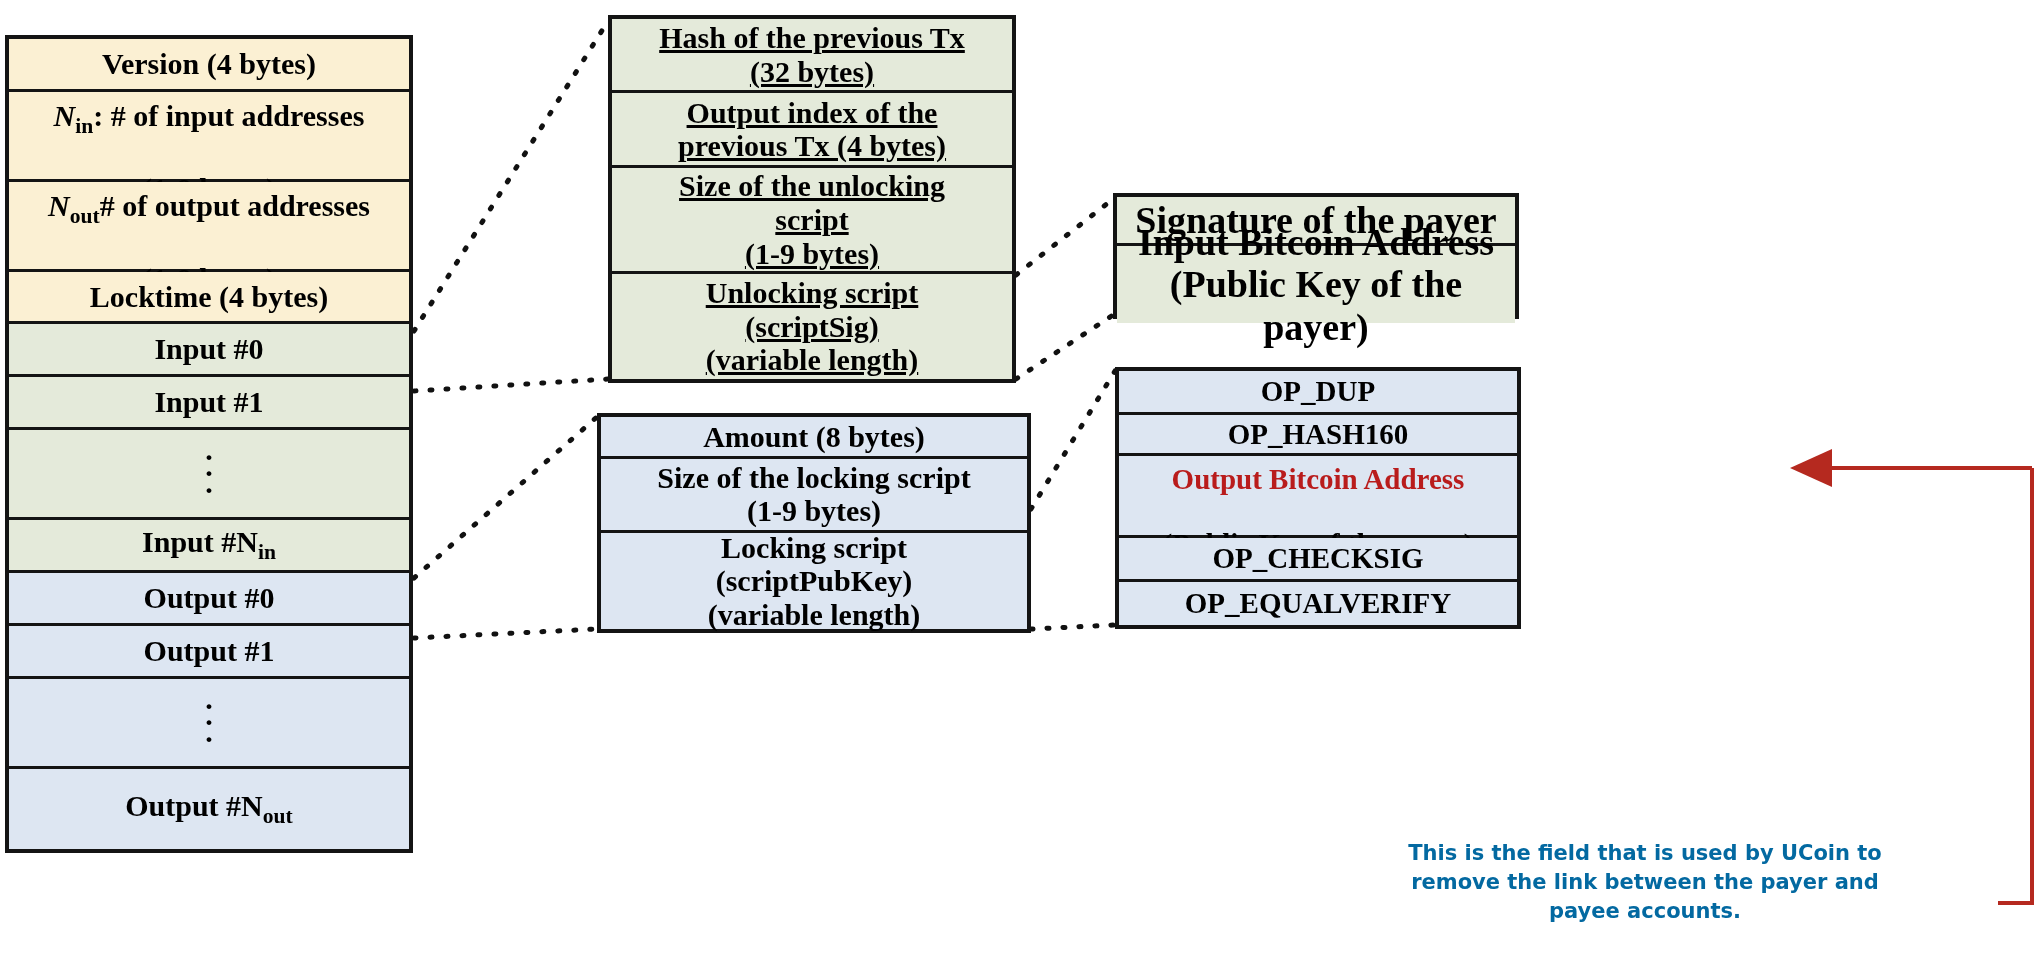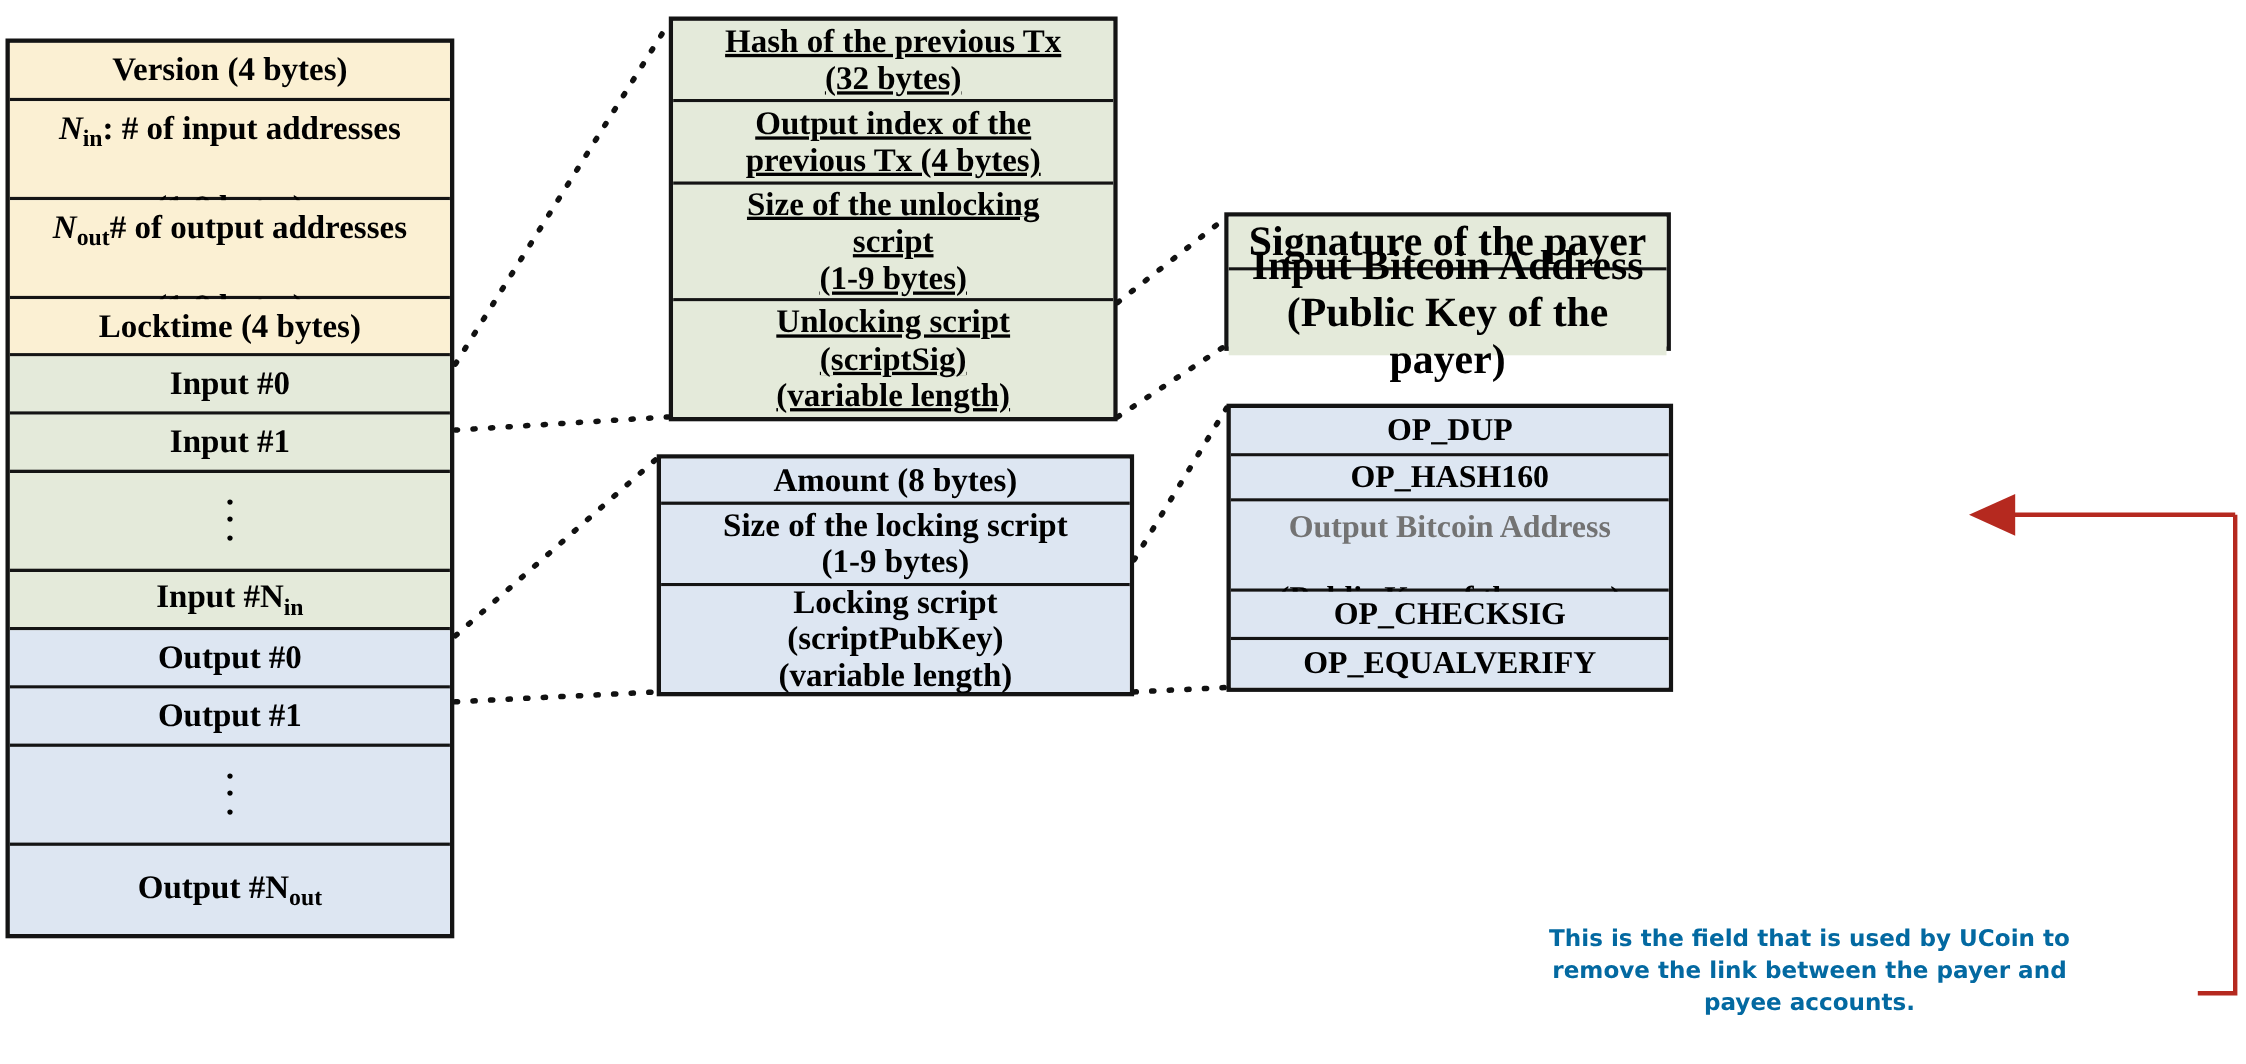--- a/index.html
+++ b/index.html
@@ -58,21 +58,21 @@
   #output-detail{left:597px;top:400px;width:434px;height:220px;}
   #output-detail .row{font-size:30px;}
 
   
   #scriptsig-detail{left:1113px;top:180px;width:406px;height:126px;}
   #scriptsig-detail .row{font-size:38px;}
 
   
   #scriptpubkey-detail{left:1115px;top:354px;width:406px;height:262px;}
   #scriptpubkey-detail .row{font-size:29px;}
-  .addr-red{color:#737373;}
+  .addr-red{color:#b91c1c;}
 
   
   #ucoin-caption{
     position:absolute;left:1290px;top:826px;width:710px;
     text-align:center;
     color:#0369a1;
     font-family:"DejaVu Sans","Liberation Sans",sans-serif;
     font-weight:bold;
     font-size:21px;
     line-height:1.38;

